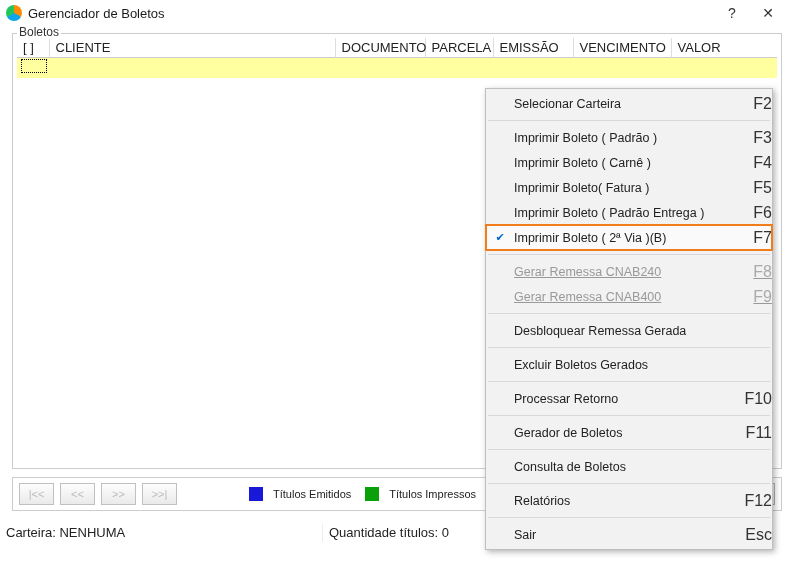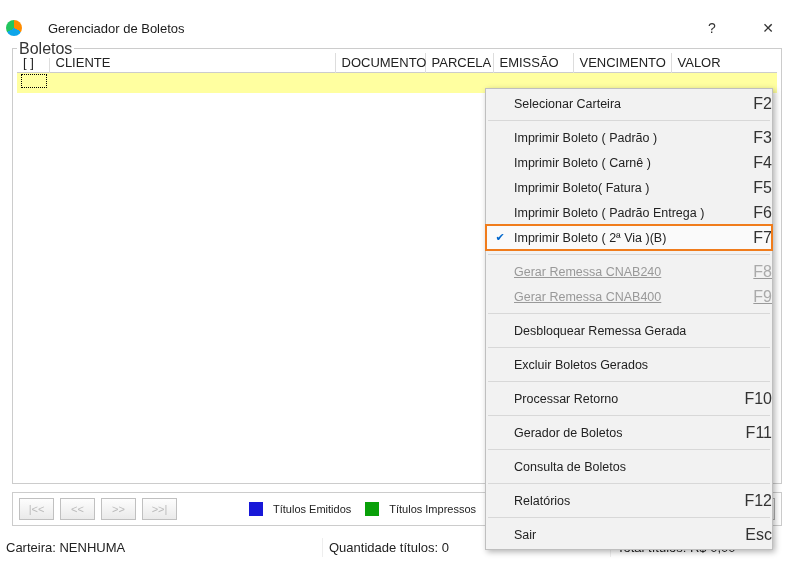--- a/index.html
+++ b/index.html
@@ -8,23 +8,22 @@
       font-size: 12px;
       background: #fff;
       width: 794px;
       height: 562px;
       overflow: hidden;
       color: #222;
     }
     .titlebar {
       display: flex;
       align-items: center;
-      padding: 20px 8px 6px 6px;
+      padding: 5px 8px 6px 6px;
       font-size: 13px;
-      gap: 20px;
     }
     .titlebar .app-icon {
       width: 16px; height: 16px;
       border-radius: 50%;
       background: conic-gradient(#ff8c00 0 33%, #0ea5e9 33% 66%, #22c55e 66% 100%);
       margin-right: 6px;
     }
     .titlebar .title { flex: 1; color: #1b1b1b; }
     .titlebar .btn {
       width: 36px;
@@ -39,21 +38,21 @@
       margin: 6px 12px 0 12px;
       height: 436px;
       padding: 4px;
     }
     .grp-label {
       position: absolute;
       top: -9px; left: 4px;
       background: #fff;
       padding: 0 2px;
       color: #333;
-      font-size: 16px;
+      font-size: 12px;
     }
     table.grid {
       width: 100%;
       border-collapse: collapse;
       table-layout: fixed;
     }
     table.grid th {
       font-weight: normal;
       text-align: left;
       font-size: 13px;

